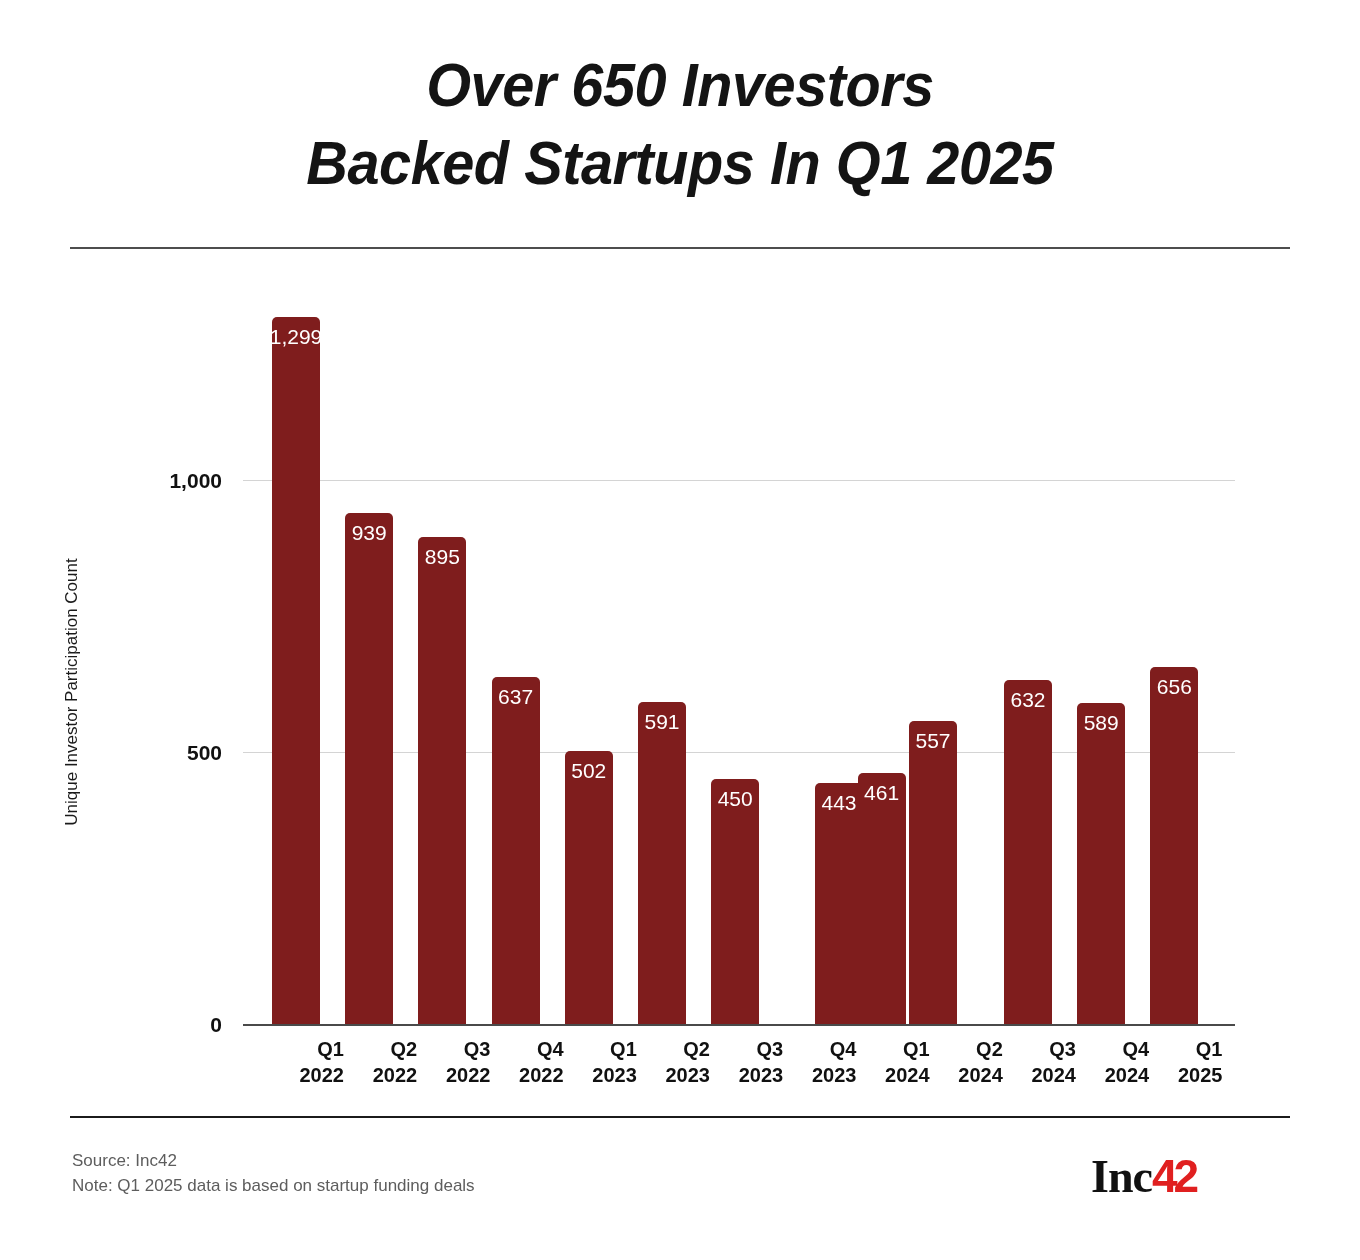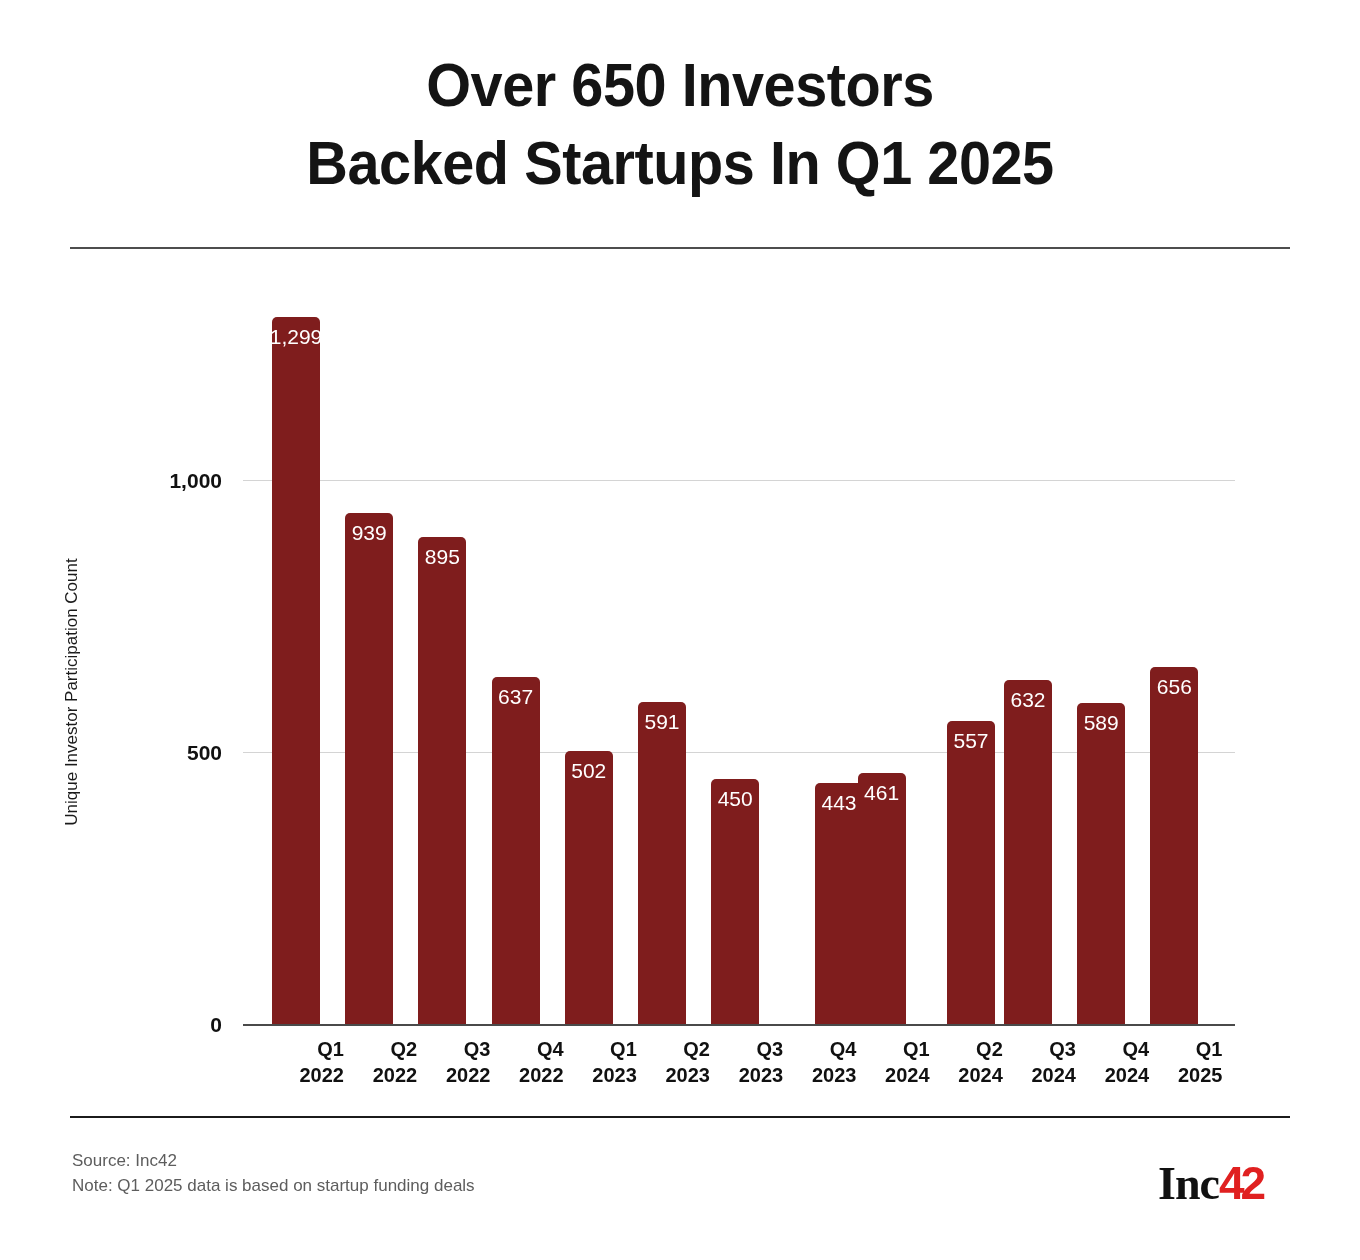--- a/index.html
+++ b/index.html
@@ -15,20 +15,21 @@
     position: relative;
   }
 
   
   #title-block {
     position: absolute;
     left: 0;
     top: 46px;
     width: 1360px;
     text-align: center;
+    font-style: italic;
   }
   .title-line {
     font-family: "Liberation Sans", sans-serif;
     font-weight: bold;
     font-size: 62px;
     line-height: 78px;
     letter-spacing: -0.5px;
     color: #141414;
     transform: scaleX(0.93);
     transform-origin: center center;
@@ -149,26 +150,26 @@
   #footer-notes {
     position: absolute;
     left: 72px;
     top: 1148px;
     font-size: 17px;
     line-height: 25px;
     color: #5d5d5d;
   }
   #logo {
     position: absolute;
-    left: 1158px;
+    left: 1091px;
     top: 1150px;
     font-family: "Liberation Serif", serif;
     font-weight: bold;
     font-size: 46px;
-    line-height: 67px;
+    line-height: 52px;
     letter-spacing: -1px;
     white-space: nowrap;
   }
   #logo .logo-inc { color: #111111; }
   #logo .logo-42 {
     color: #e02020;
     font-family: "Liberation Sans", sans-serif;
     font-weight: bold;
     letter-spacing: -4px;
   }
@@ -237,21 +238,21 @@
         <div class="bar-group" style="left: 572px; height: 169px;">
           <div class="bar" style="height: 241.119px;">
             <div class="bar-value">443</div>
           </div>
         </div>
         <div class="bar-group" style="left: 614.6px; height: 250.916px;">
           <div class="bar" style="height: 250.916px; margin-top: 8px;">
             <div class="bar-value">461</div>
           </div>
         </div>
-        <div class="bar-group" style="left: 704px; height: 358px;">
+        <div class="bar-group" style="left: 666px; height: 358px;">
           <div class="bar" style="height: 303.167px;">
             <div class="bar-value">557</div>
           </div>
         </div>
         <div class="bar-group" style="left: 761px; height: 343.989px;">
           <div class="bar" style="height: 343.989px;">
             <div class="bar-value">632</div>
           </div>
         </div>
         <div class="bar-group" style="left: 834.2px; height: 275px;">

